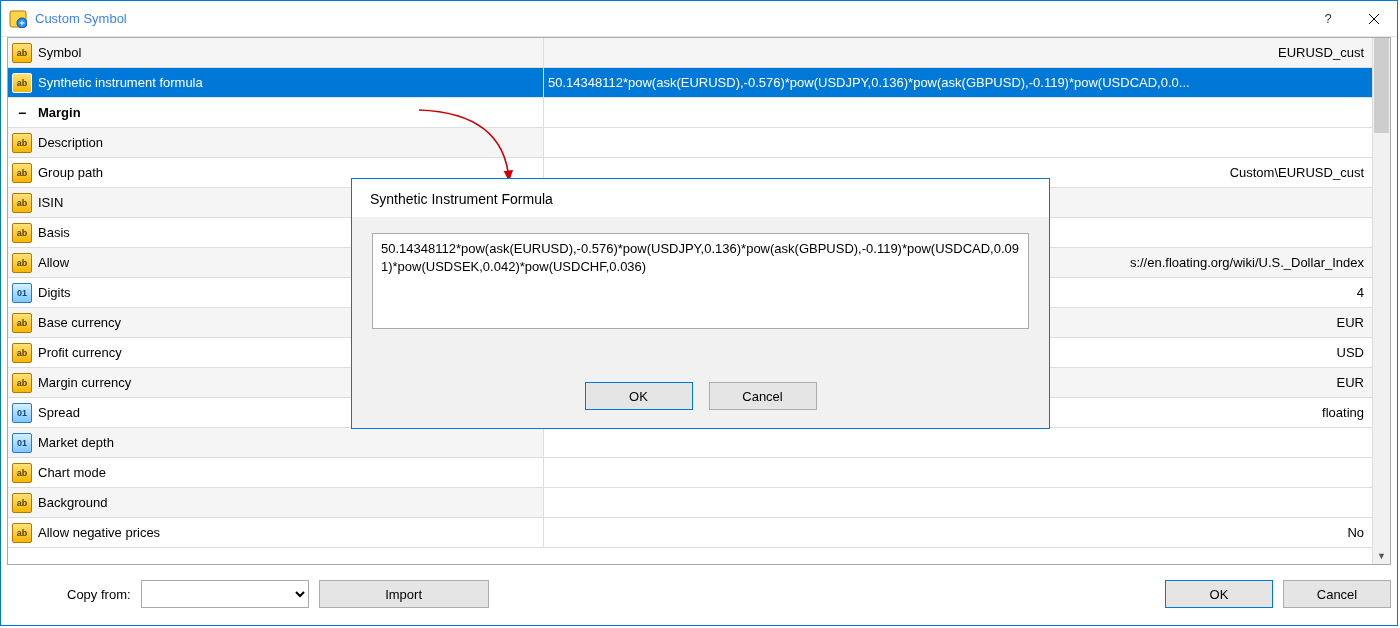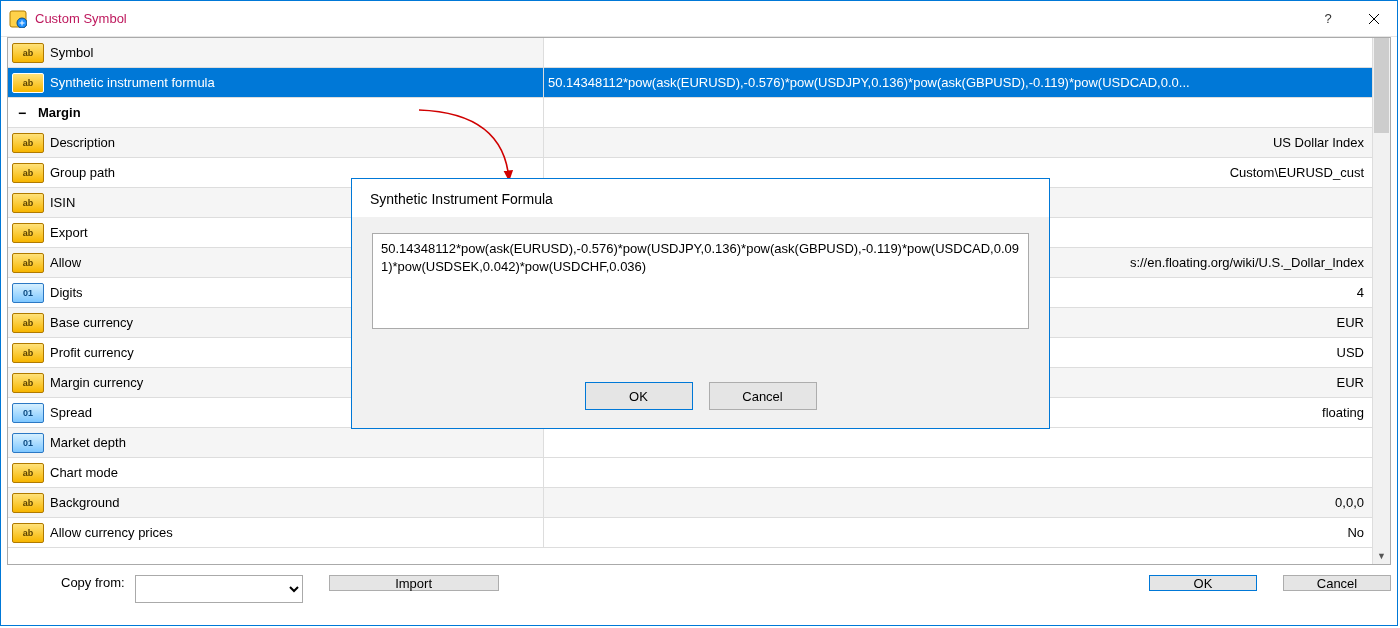--- a/index.html
+++ b/index.html
@@ -1,48 +1,48 @@
 <!DOCTYPE html>
 <html><head>
 <meta charset="utf-8">
 <style>
 html,body{margin:0;padding:0;font-family:"Segoe UI",Tahoma,sans-serif;font-size:13px;color:#000;background:#fff;overflow:hidden}
 .window{border:1px solid #0078d7;width:1398px;height:626px;position:relative;background:#fff;box-sizing:border-box}
 .titlebar{height:35px;display:flex;align-items:center;padding:0 0 0 8px;border-bottom:1px solid #e6e6e6;background:#fff}
 .titlebar .icon{width:18px;height:18px;margin-right:8px;display:inline-flex;align-items:center;justify-content:center}
-.titlebar .title{font-size:13px;color:#be185d}
+.titlebar .title{font-size:13px;color:#3b82f6}
 .titlebar .spacer{flex:1}
 .titlebar .ctl{width:46px;height:35px;display:flex;align-items:center;justify-content:center;font-size:14px;color:#333}
 .titlebar .ctl.help{font-size:13px}
 .body{position:absolute;top:36px;bottom:60px;left:6px;right:6px;border:1px solid #aaa;display:flex;flex-direction:row;box-sizing:border-box}
 .grid{flex:1;overflow:hidden;position:relative}
 .vscroll{width:17px;background:#f1f1f1;border-left:1px solid #ddd;position:relative}
 .vscroll .thumb{position:absolute;top:0;left:1px;right:1px;height:95px;background:#cdcdcd}
 .vscroll .chev{position:absolute;left:0;right:0;height:17px;display:flex;align-items:center;justify-content:center;font-size:9px;color:#555}
 .vscroll .chev.top{top:0}
 .vscroll .chev.bot{bottom:0}
 .row{display:flex;height:30px;align-items:stretch;border-bottom:1px solid #ddd;box-sizing:border-box}
 .cell-label{width:536px;min-width:536px;display:flex;align-items:center;padding-left:4px;border-right:1px solid #ddd;box-sizing:border-box}
 .cell-value{flex:1;display:flex;align-items:center;justify-content:flex-end;padding-right:8px;box-sizing:border-box}
 .cell-value.left{justify-content:flex-start;padding-left:4px}
 .row.header .cell-label,.row.header .cell-value{background:#f5f5f5}
 .row.alt .cell-label,.row.alt .cell-value{background:#f5f5f5}
 .row.sel .cell-label{background:#0078d7;color:#fff}
 .row.sel .cell-value{background:#0078d7;color:#fff}
 .row.cat .cell-label{font-weight:bold}
 .row.cat .cell-label,.row.cat .cell-value{background:#fff}
-.ficon{width:32px;height:20px;border:1px solid #b07a00;border-radius:2px;margin-right:6px;display:inline-flex;align-items:center;justify-content:center;font-size:9px;font-weight:bold;box-sizing:border-box}
+.ficon{width:20px;height:20px;border:1px solid #b07a00;border-radius:2px;margin-right:6px;display:inline-flex;align-items:center;justify-content:center;font-size:9px;font-weight:bold;box-sizing:border-box}
 .ficon.ab{background:linear-gradient(#ffe27a,#f7b600);color:#5a4200}
 .ficon.num{background:linear-gradient(#d6f0ff,#7ec7ff);border-color:#2b78c4;color:#0b4a82}
 .row.sel .ficon{border-color:#fff}
 .cat-toggle{width:20px;height:20px;margin-right:6px;display:inline-flex;align-items:center;justify-content:center;font-weight:bold;font-size:14px}
-.footer{position:absolute;left:0;right:6px;bottom:12px;height:38px;display:flex;}
+.footer{position:absolute;left:6px;right:6px;bottom:12px;height:38px;display:flex;align-items:center}
 .footer .lbl{margin-left:60px;margin-right:10px}
 .footer select{width:168px;height:28px;border:1px solid #aaa;background:#fff;font:inherit}
-.footer .btn{height:16px;border:1px solid #adadad;background:#e5e5e5;margin-left:26px;font:inherit;display:inline-flex;align-items:center;justify-content:center}
+.footer .btn{height:28px;border:1px solid #adadad;background:#e5e5e5;margin-left:10px;font:inherit;display:inline-flex;align-items:center;justify-content:center}
 .footer .btn.std{width:170px}
 .footer .btn.small{width:108px}
 .footer .btn.primary{border:1.5px solid #0078d7;background:#e5e5e5}
 .footer .gap{flex:1}
 .dialog{position:absolute;left:350px;top:177px;width:699px;height:251px;border:1px solid #0078d7;background:#f1f1f1;box-sizing:border-box}
 .dialog .dtitle{padding:12px 18px 10px 18px;font-size:14px;color:#000;background:#fff}
 .dialog textarea{position:absolute;left:20px;top:54px;right:20px;height:96px;resize:none;border:1px solid #aaa;font:inherit;padding:6px 8px;line-height:1.35;box-sizing:border-box;background:#fff}
 .dialog .dbtns{position:absolute;bottom:18px;left:0;right:0;display:flex;justify-content:center;gap:16px}
 .dialog .dbtn{width:108px;height:28px;border:1px solid #adadad;background:#e5e5e5;font:inherit;display:flex;align-items:center;justify-content:center}
 .dialog .dbtn.primary{border:1.5px solid #0078d7}
@@ -73,20 +73,23 @@
   </div>
 
   <div class="body">
     <div class="grid">
 
       <div class="row header">
         <div class="cell-label">
             <span class="ficon ab">ab</span>
             <span>Symbol</span>
           </div>
+        <div class="cell-value">
+            <span>EURUSD_cust</span>
+          </div>
       </div>
 
       <div class="row sel">
         <div class="cell-label">
             <span class="ficon ab">ab</span>
             <span>Synthetic instrument formula</span>
           </div>
         <div class="cell-value left">
             <span>50.14348112*pow(ask(EURUSD),-0.576)*pow(USDJPY,0.136)*pow(ask(GBPUSD),-0.119)*pow(USDCAD,0.0...</span>
           </div>
@@ -98,23 +101,20 @@
             <span>Margin</span>
           </div>
         <div class="cell-value"></div>
       </div>
 
       <div class="row alt">
         <div class="cell-label">
             <span class="ficon ab">ab</span>
             <span>Description</span>
           </div>
-        <div class="cell-value">
-            <span>US Dollar Index</span>
-          </div>
       </div>
 
       <div class="row">
         <div class="cell-label">
             <span class="ficon ab">ab</span>
             <span>Group path</span>
           </div>
         <div class="cell-value">
             <span>Custom\EURUSD_cust</span>
           </div>
@@ -126,21 +126,21 @@
             <span>ISIN</span>
           </div>
         <div class="cell-value">
             <span></span>
           </div>
       </div>
 
       <div class="row">
         <div class="cell-label">
             <span class="ficon ab">ab</span>
-            <span>Export</span>
+            <span>Basis</span>
           </div>
         <div class="cell-value">
             <span></span>
           </div>
       </div>
 
       <div class="row alt">
         <div class="cell-label">
             <span class="ficon ab">ab</span>
             <span>Allow</span>
@@ -212,29 +212,26 @@
             <span class="ficon ab">ab</span>
             <span>Chart mode</span>
           </div>
       </div>
 
       <div class="row alt">
         <div class="cell-label">
             <span class="ficon ab">ab</span>
             <span>Background</span>
           </div>
-        <div class="cell-value">
-            <span>0,0,0</span>
-          </div>
-      </div>
-
-      <div class="row">
-        <div class="cell-label">
-            <span class="ficon ab">ab</span>
-            <span>Allow currency prices</span>
+      </div>
+
+      <div class="row">
+        <div class="cell-label">
+            <span class="ficon ab">ab</span>
+            <span>Allow negative prices</span>
           </div>
         <div class="cell-value">
             <span>No</span>
           </div>
       </div>
 
     </div>
     <div class="vscroll">
       <div class="chev top">▲</div>
       <div class="thumb"></div>

